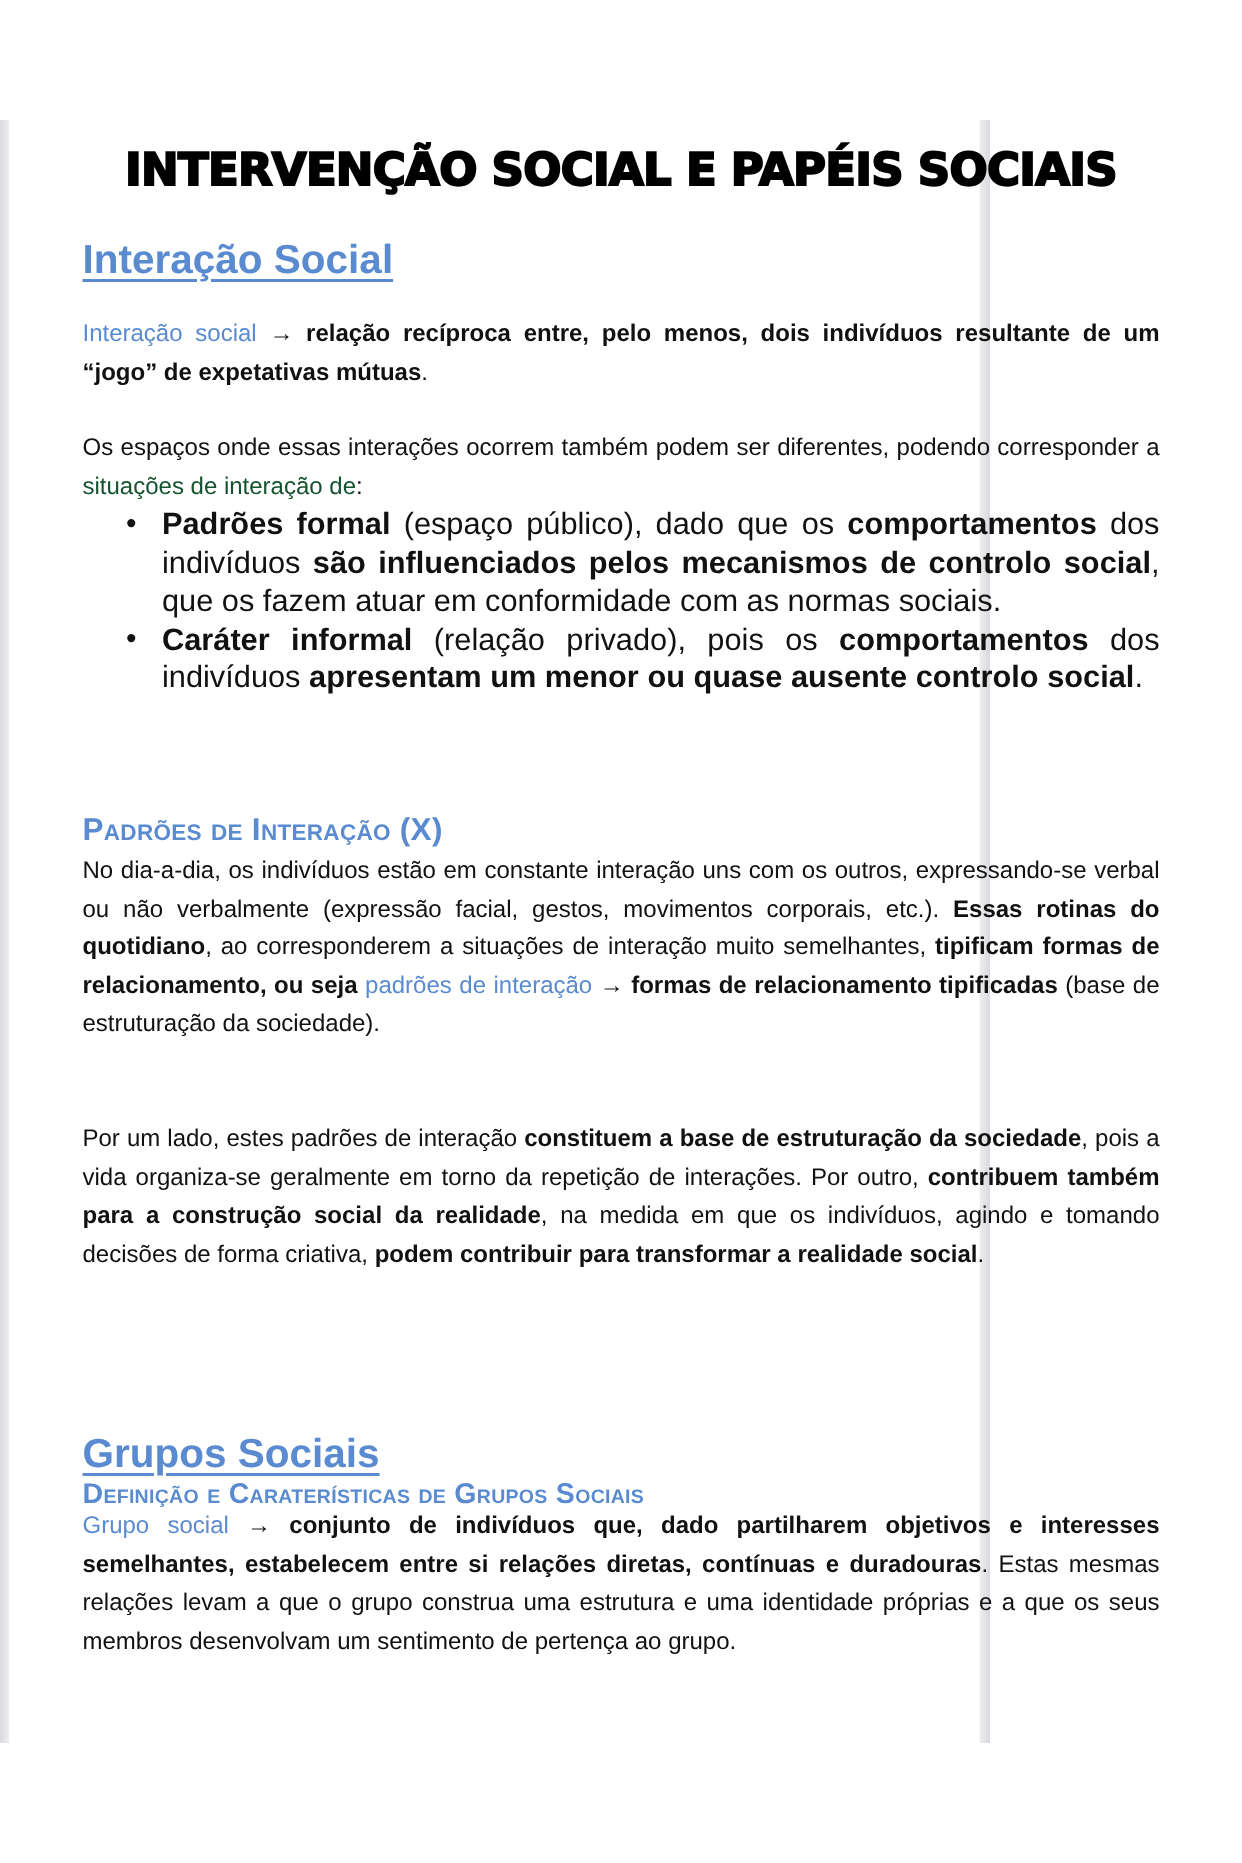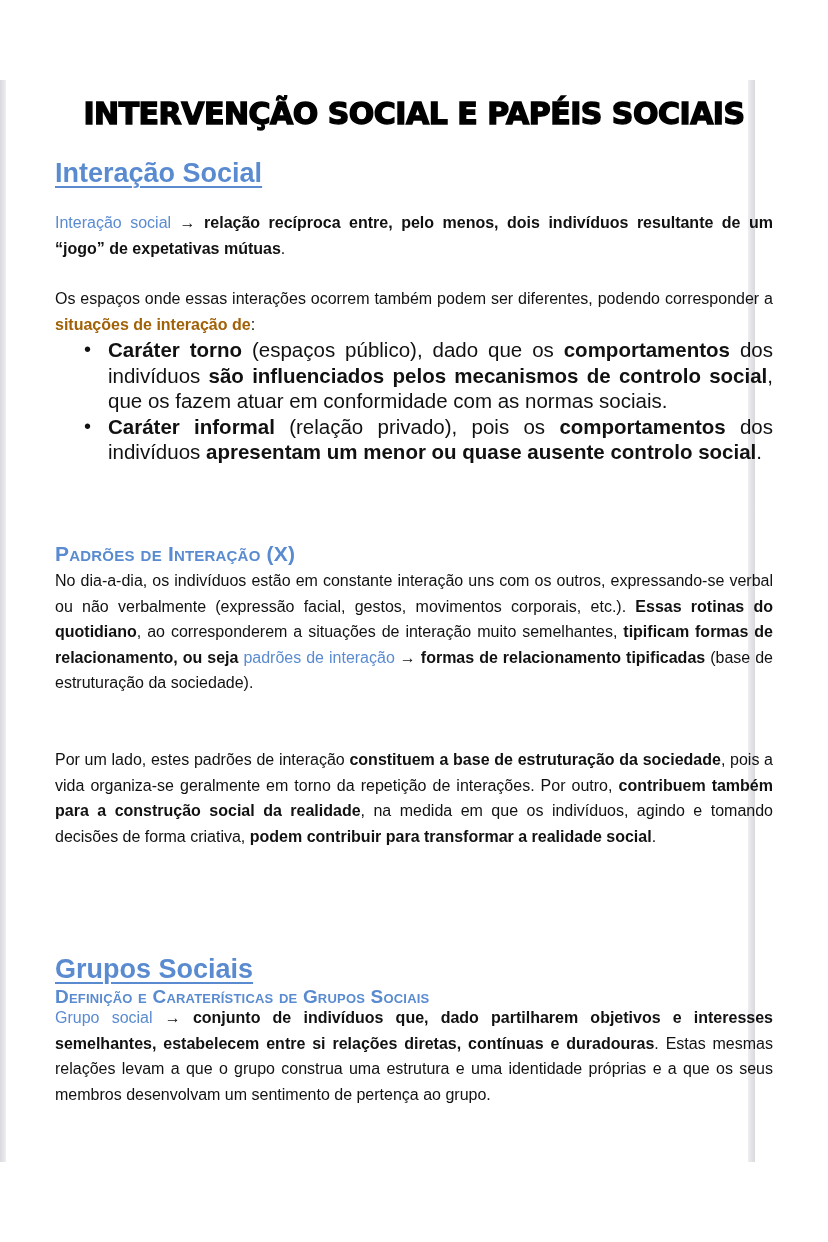--- a/index.html
+++ b/index.html
@@ -1,38 +1,38 @@
 <!DOCTYPE html>
 <html><head>
 <meta charset="utf-8">
 <style>
   html, body { margin: 0; padding: 0; background: #ffffff; }
   body { width: 828px; height: 1242px; position: relative; overflow: hidden;
          font-family: "Liberation Sans", sans-serif; color: #111111; }
-  .page-frame { position: absolute; left: 0; top: 80px; width: 755px; height: 1082px; }
+  .page-frame { position: absolute; left: 0; top: 80px; width: 660px; height: 1082px; }
   .edge-left { position: absolute; left: 0; top: 0; width: 6px; height: 100%;
                background: linear-gradient(to right, #d9d9de, #eeeef1); }
   .edge-right { position: absolute; right: 0; top: 0; width: 7px; height: 100%;
                 background: linear-gradient(to left, #d9d9de, #eeeef1); }
   .content { position: absolute; left: 55px; top: 0; width: 718px; }
   .doc-title { margin: 0; position: absolute; top: 16px; left: -55px; width: 828px;
                text-align: center; font-family: "DejaVu Sans", sans-serif;
                font-weight: 900; font-size: 30px; letter-spacing: -0.5px; color: #000;
                -webkit-text-stroke: 1.4px #000; }
   .h1 { position: absolute; left: 0; margin: 0; font-size: 27px; font-weight: 700;
         color: #5a8bd0; text-decoration: underline; text-decoration-thickness: 2px;
         text-underline-offset: 4px; }
   .h2 { position: absolute; left: 0; margin: 0; font-weight: 700; color: #5a8bd0;
         font-size: 21px; font-variant: small-caps; letter-spacing: 0.2px; }
   .h2.small { font-size: 19px; }
   .para { position: absolute; left: 0; width: 718px; margin: 0; font-size: 16px;
           line-height: 25.5px; text-align: justify; }
   .para b { font-weight: 700; }
   .blue { color: #5a8bd0; }
-  .blue-bold { color: #a16207; font-weight: 700; }
+  .blue-bold { color: #14532d; font-weight: 400; }
   ul.bullets { position: absolute; left: 0; top: 0; margin: 0; padding: 0; list-style: none; width: 718px; }
   ul.bullets li { position: relative; padding-left: 53px; font-size: 20.5px; line-height: 25.5px;
                   text-align: justify; }
   ul.bullets li .dot { position: absolute; left: 29px; top: 0; font-size: 20px; }
 </style>
 </head>
 <body>
 
 <div class="page-frame">
   <div class="edge-left"></div>
@@ -42,21 +42,21 @@
     <h1 class="doc-title">INTERVENÇÃO SOCIAL E PAPÉIS SOCIAIS</h1>
 
     <h2 class="h1" style="top:78px;">Interação Social</h2>
 
     <p class="para" style="top:130px;"><span class="blue">Interação social</span> <span>→</span> <b>relação recíproca entre, pelo menos, dois indivíduos resultante de um “jogo” de expetativas mútuas</b><span>.</span></p>
 
     <p class="para" style="top:206px;"><span>Os espaços onde essas interações ocorrem também podem ser diferentes, podendo corresponder a </span><span class="blue-bold">situações de interação de</span><span>:</span></p>
 
     <div style="position:absolute; top:257px; left:0; width:718px;">
       <ul class="bullets">
-        <li><span class="dot">•</span><b>Caráter torno</b><span> (espaços público), dado que os </span><b>comportamentos</b><span> dos indivíduos </span><b>são influenciados pelos mecanismos de controlo social</b><span>, que os fazem atuar em conformidade com as normas sociais.</span></li>
+        <li><span class="dot">•</span><b>Padrões formal</b><span> (espaço público), dado que os </span><b>comportamentos</b><span> dos indivíduos </span><b>são influenciados pelos mecanismos de controlo social</b><span>, que os fazem atuar em conformidade com as normas sociais.</span></li>
         <li><span class="dot">•</span><b>Caráter informal</b><span> (relação privado), pois os </span><b>comportamentos</b><span> dos indivíduos </span><b>apresentam um menor ou quase ausente controlo social</b><span>.</span></li>
       </ul>
     </div>
 
     <h3 class="h2" style="top:462px;">Padrões de Interação (X)</h3>
 
     <p class="para" style="top:488px;"><span>No dia-a-dia, os indivíduos estão em constante interação uns com os outros, expressando-se verbal ou não verbalmente (expressão facial, gestos, movimentos corporais, etc.). </span><b>Essas rotinas do quotidiano</b><span>, ao corresponderem a situações de interação muito semelhantes, </span><b>tipificam formas de relacionamento, ou seja</b> <span class="blue">padrões de interação</span> <span>→</span> <b>formas de relacionamento tipificadas</b><span> (base de estruturação da sociedade).</span></p>
 
     <p class="para" style="top:667px;"><span>Por um lado, estes padrões de interação </span><b>constituem a base de estruturação da sociedade</b><span>, pois a vida organiza-se geralmente em torno da repetição de interações. Por outro, </span><b>contribuem também para a construção social da realidade</b><span>, na medida em que os indivíduos, agindo e tomando decisões de forma criativa, </span><b>podem contribuir para transformar a realidade social</b><span>.</span></p>
 

